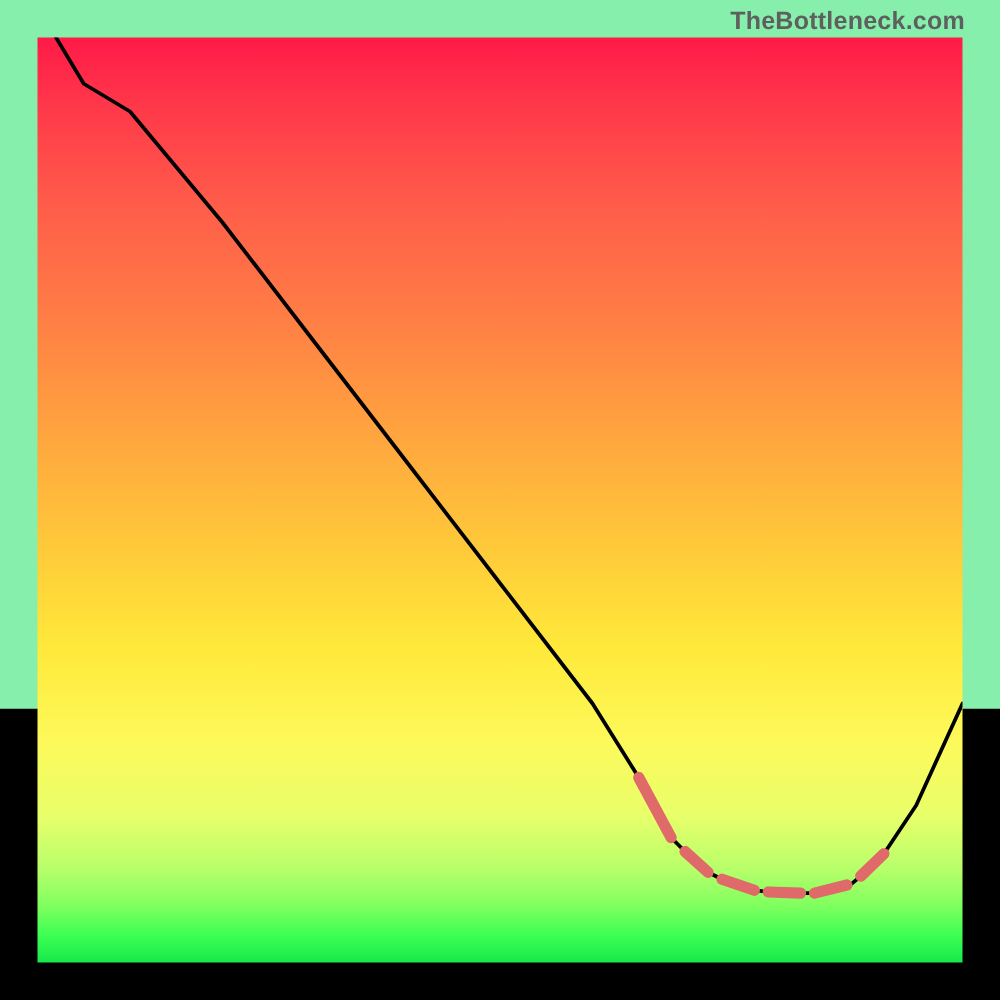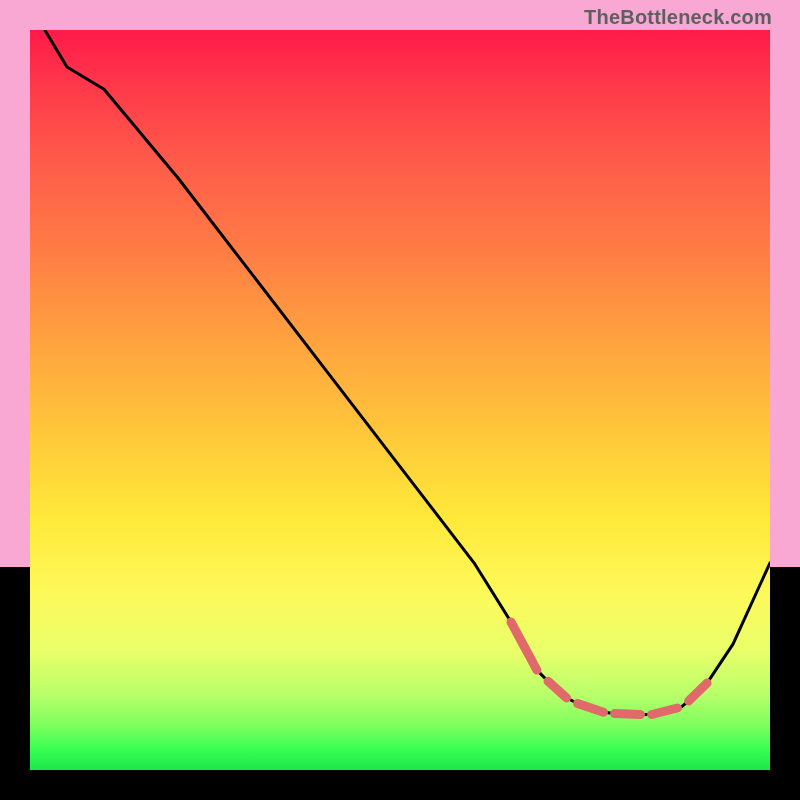--- a/index.html
+++ b/index.html
@@ -8,21 +8,21 @@
     width: 800px;
     height: 800px;
     background: #000;
     overflow: hidden;
     font-family: Arial, Helvetica, sans-serif;
   }
   .stage {
     position: relative;
     width: 800px;
     height: 567px;
-    background: #f9a8d4;
+    background: #86efac;
   }
   .plot {
     position: absolute;
     left: 30px;
     top: 30px;
     width: 740px;
     height: 740px;
     
     background: linear-gradient(
       to bottom,

